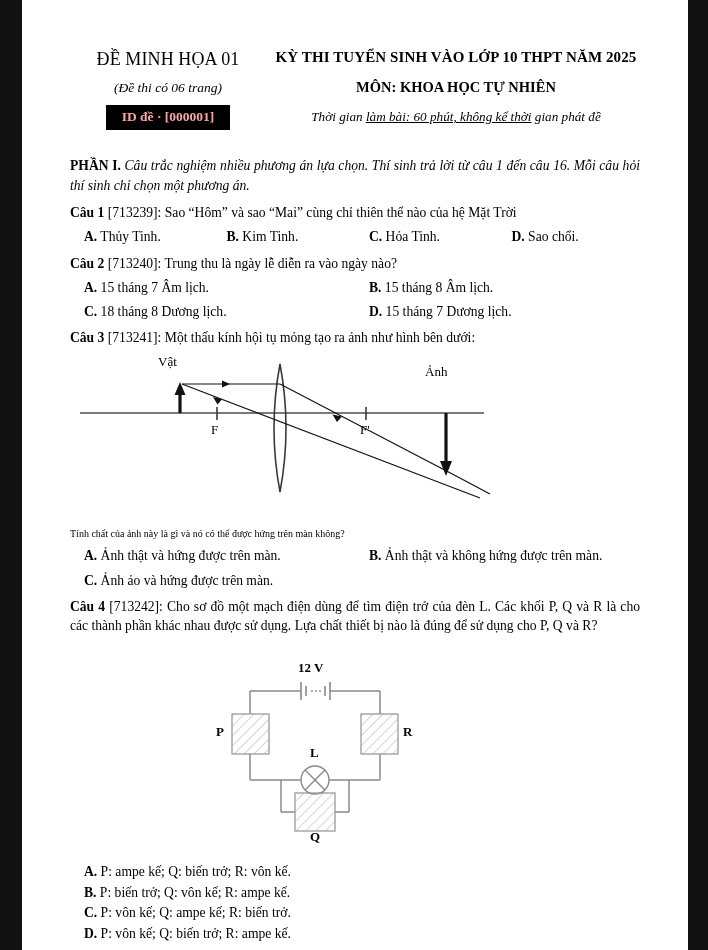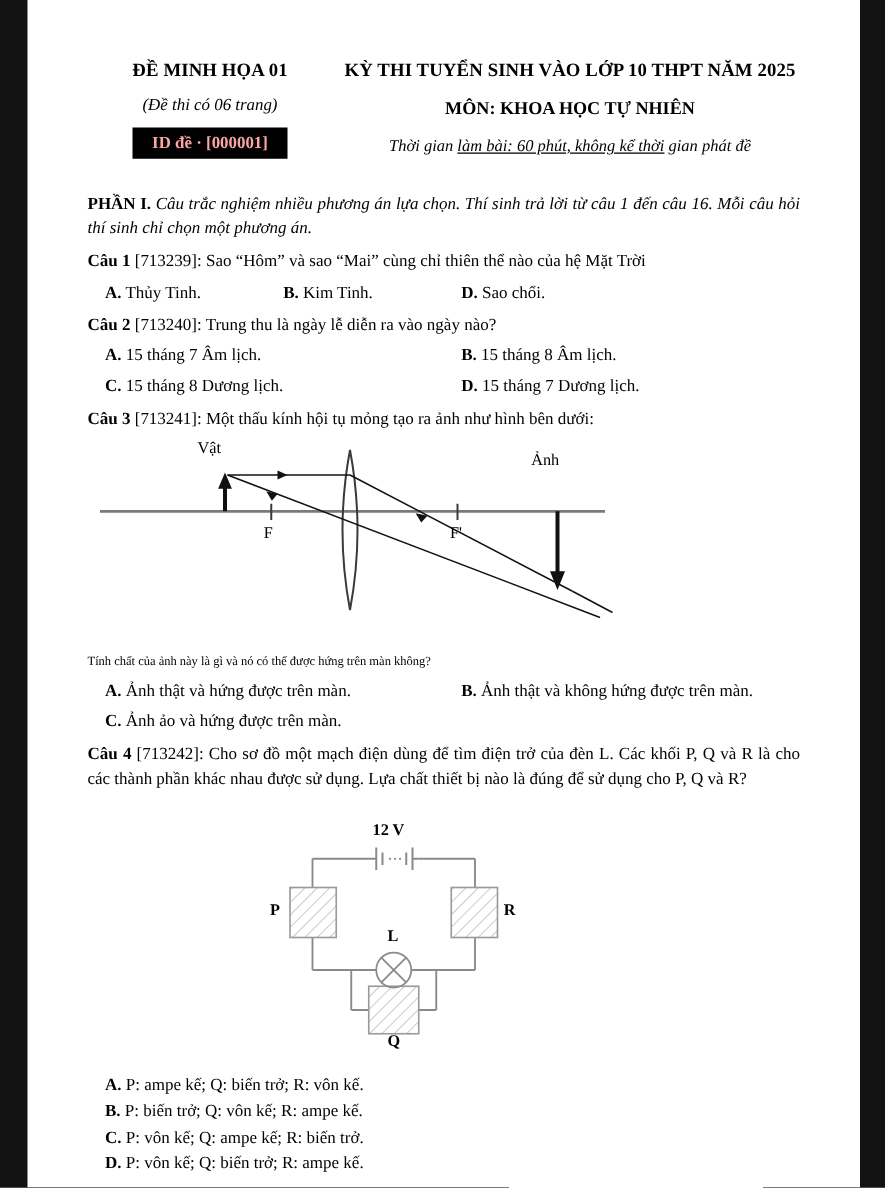--- a/index.html
+++ b/index.html
@@ -39,22 +39,22 @@
     width: 196px;
     text-align: center;
     flex: none;
   }
   .hdr-right {
     flex: 1;
     text-align: center;
     padding-left: 6px;
   }
   .h-title {
-    font-weight: bold;
-    font-size: 15px;
+    font-weight: normal;
+    font-size: 18px;
     letter-spacing: .1px;
     line-height: 1.25;
   }
   .h-sub-it {
     font-style: italic;
     font-size: 13.5px;
     margin-top: 9px;
     line-height: 1.25;
   }
   .idbox {
@@ -162,30 +162,31 @@
       <div class="h-time"><span>Thời gian </span><span class="uline">làm bài: 60 phút, không kể thời</span><span> gian phát đề</span></div>
     </div>
   </div>
 
   <div class="part-intro"><b>PHẦN I.</b><span> Câu trắc nghiệm nhiều phương án lựa chọn. Thí sinh trả lời từ câu 1 đến câu 16. Mỗi câu hỏi thí sinh chỉ chọn một phương án.</span></div>
 
   <div class="q-stem"><span class="qlabel">Câu 1</span><span> [713239]: </span><span>Sao “Hôm” và sao “Mai” cùng chỉ thiên thể nào của hệ Mặt Trời</span></div>
   <div class="opts-row four">
     <div><span class="ol">A.</span><span> Thủy Tinh.</span></div>
     <div><span class="ol">B.</span><span> Kim Tinh.</span></div>
+    <div><span class="ol">C.</span><span> Hỏa Tinh.</span></div>
     <div><span class="ol">D.</span><span> Sao chổi.</span></div>
   </div>
 
   <div class="q-stem"><span class="qlabel">Câu 2</span><span> [713240]: </span><span>Trung thu là ngày lễ diễn ra vào ngày nào?</span></div>
   <div class="opts-row two">
     <div><span class="ol">A.</span><span> 15 tháng 7 Âm lịch.</span></div>
     <div><span class="ol">B.</span><span> 15 tháng 8 Âm lịch.</span></div>
   </div>
   <div class="opts-row two">
-    <div><span class="ol">C.</span><span> 15 tháng 8 Dương lịch.</span></div>
+    <div><span class="ol">C.</span><span> 18 tháng 8 Dương lịch.</span></div>
     <div><span class="ol">D.</span><span> 15 tháng 7 Dương lịch.</span></div>
   </div>
 
   <div class="q-stem"><span class="qlabel">Câu 3</span><span> [713241]: </span><span>Một thấu kính hội tụ mỏng tạo ra ảnh như hình bên dưới:</span></div>
 
   <div class="fig fig-optics">
     <svg width="570" height="152" viewBox="0 0 570 152">
 
       <line x1="10" y1="61" x2="414" y2="61" stroke="#7a7a7a" stroke-width="2.2"></line>
 

